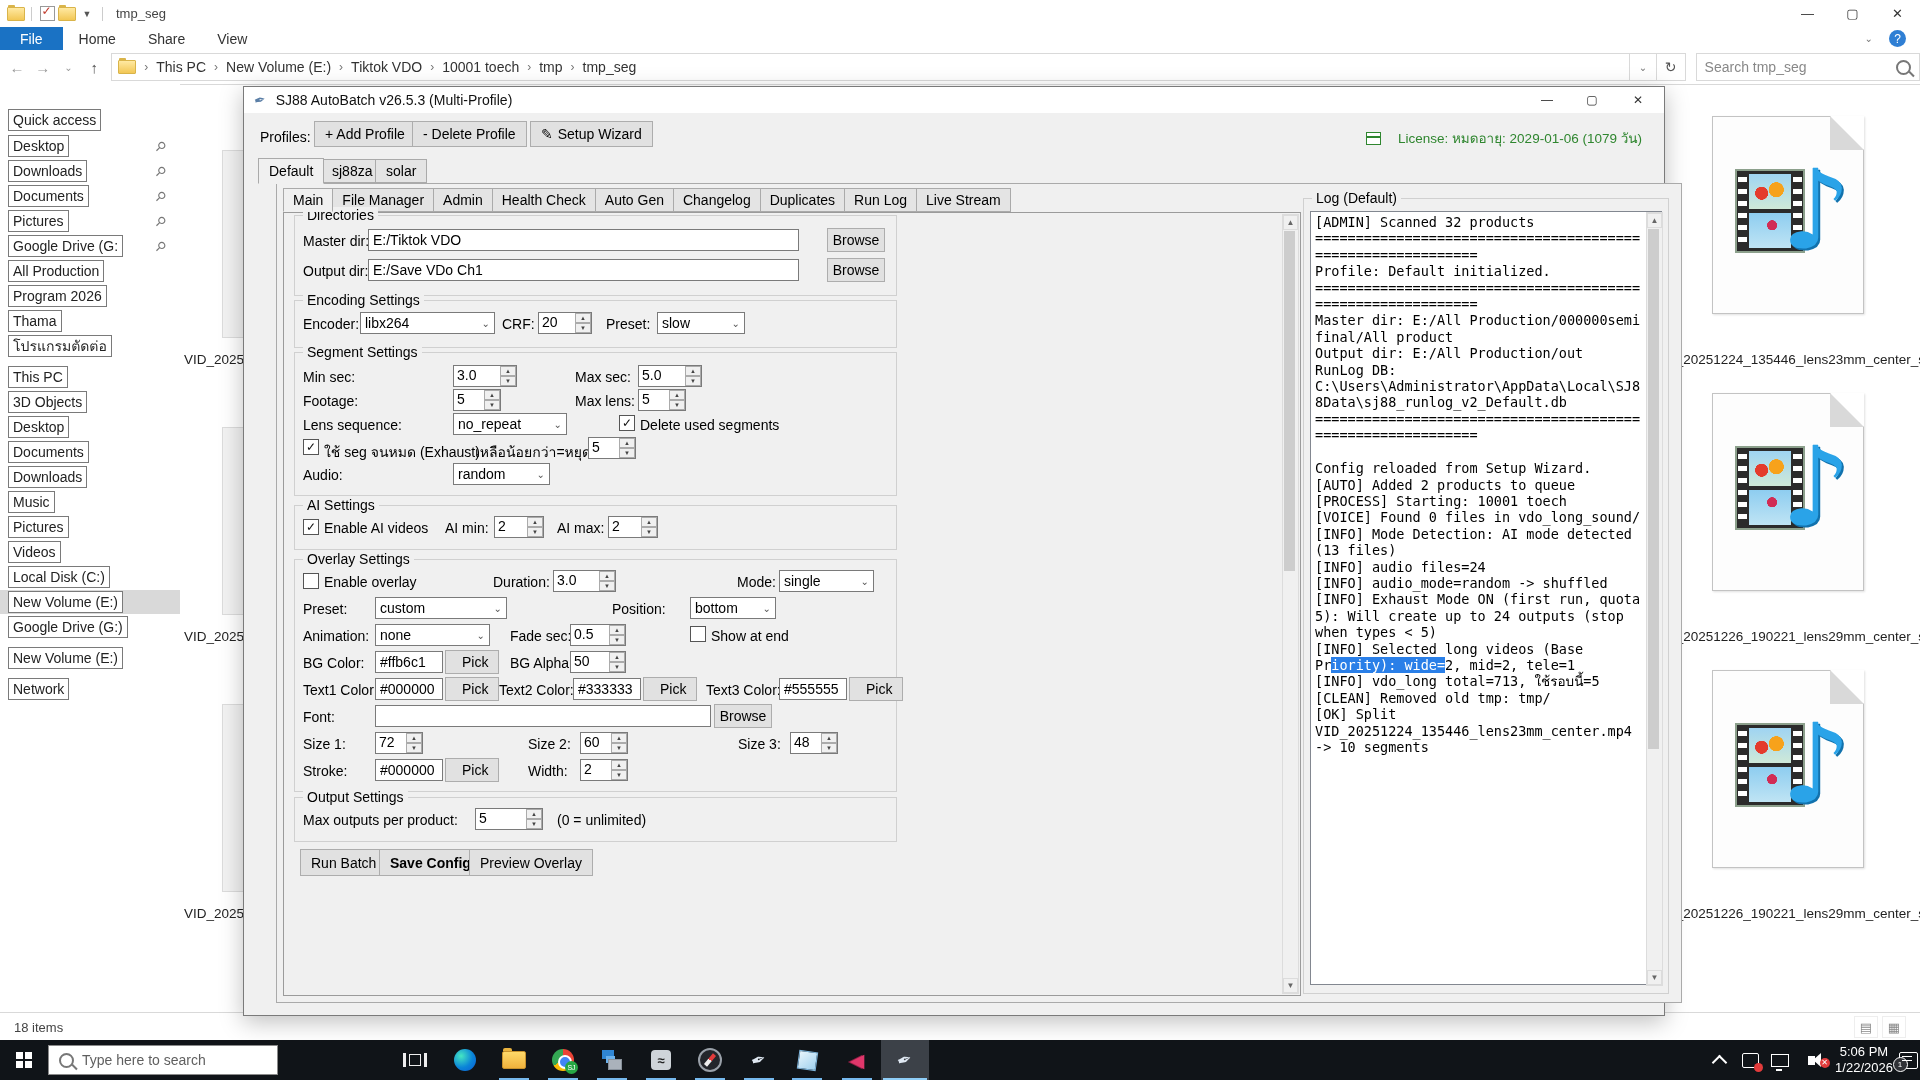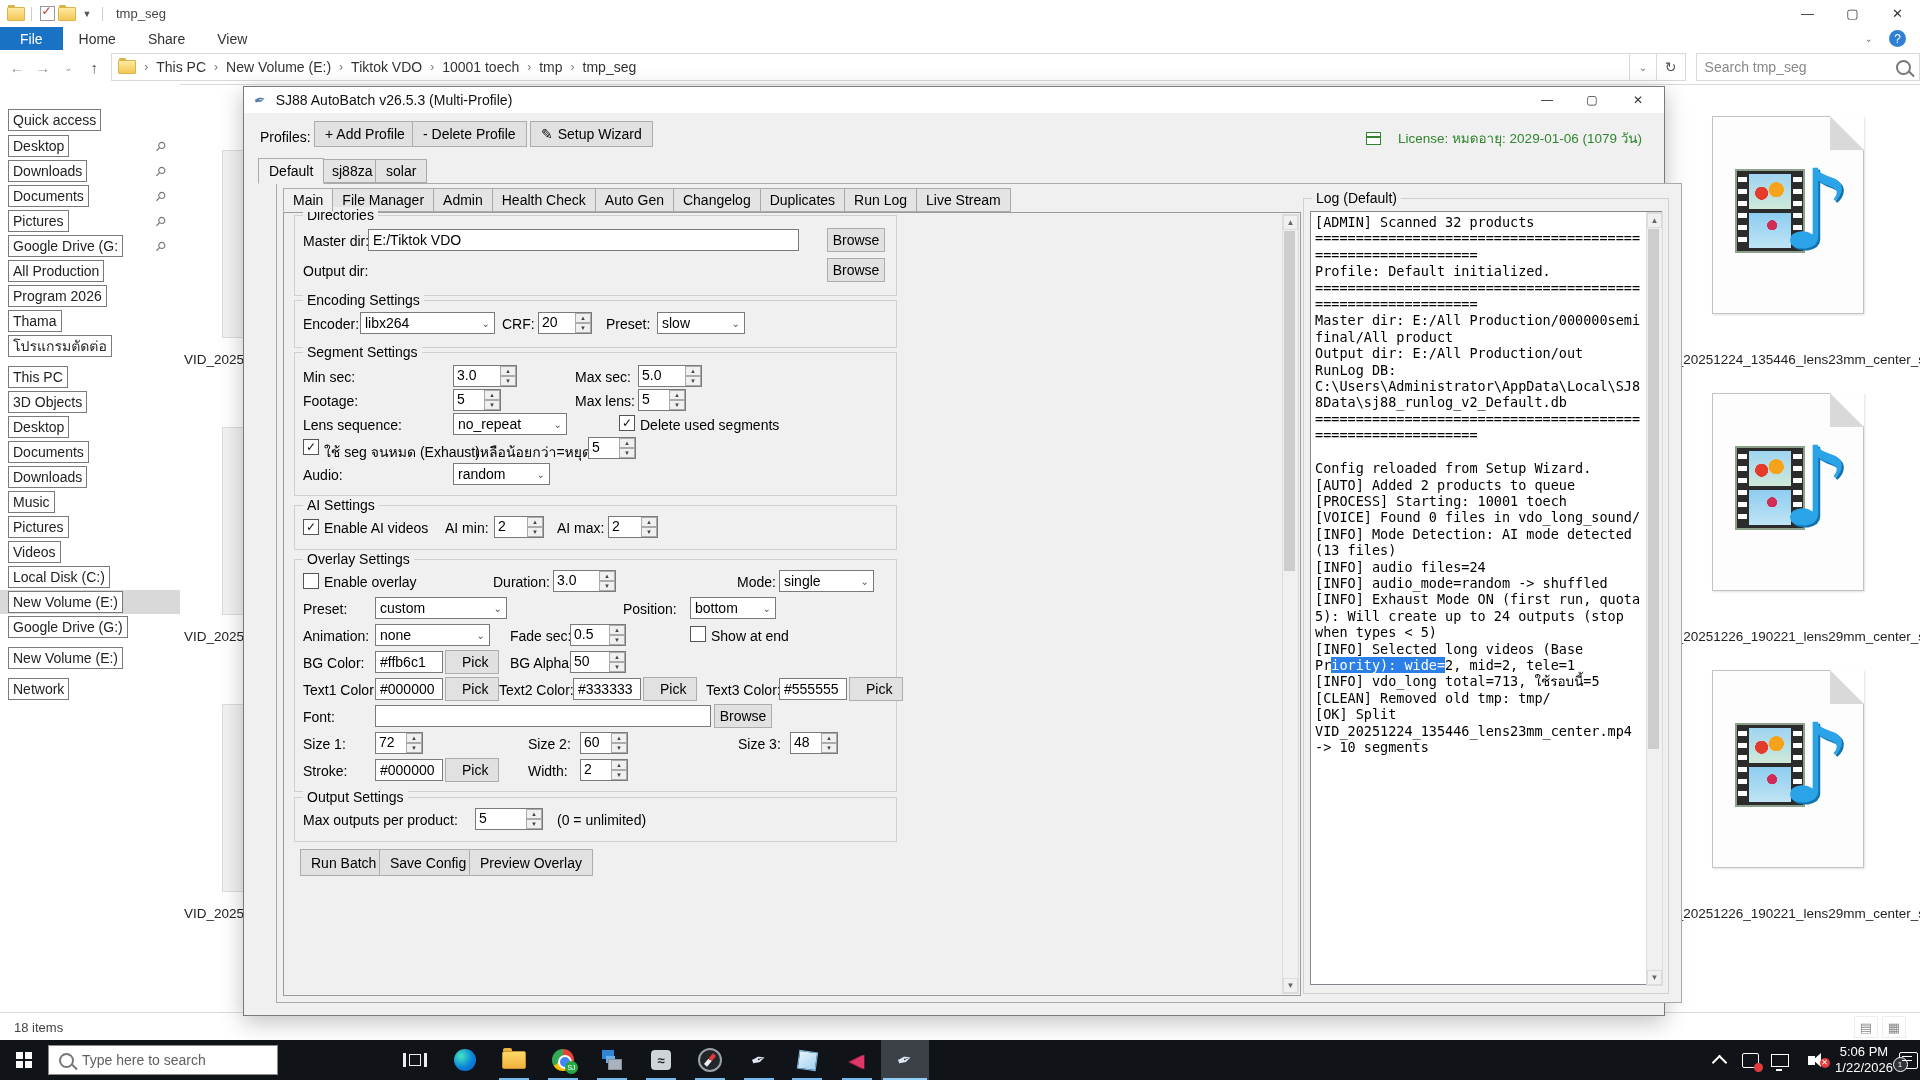--- a/index.html
+++ b/index.html
@@ -421,20 +421,21 @@
         <span class="ntab">Live Stream</span>
       </div>
       <div class="abs" id="nframe"></div>
 
       <div class="group" style="left:17px;top:31px;width:601px;height:79px;">
         <span class="gtitle">Directories</span>
         <span class="gl" style="left:8px;top:17px;">Master dir:</span>
         <span class="txt" style="left:73px;top:13px;width:421px;">E:/Tiktok VDO</span>
         <button class="btn small abs" style="left:532px;top:12px;width:58px;">Browse</button>
         <span class="gl" style="left:8px;top:47px;">Output dir:</span>
+        <span class="txt" style="left:73px;top:43px;width:421px;">E:/Save VDo Ch1</span>
         <button class="btn small abs" style="left:532px;top:42px;width:58px;">Browse</button>
       </div>
 
       <div class="group" style="left:17px;top:116px;width:601px;height:46px;">
         <span class="gtitle">Encoding Settings</span>
         <span class="gl" style="left:8px;top:15px;">Encoder:</span>
         <span class="combo" style="left:65px;top:11px;width:125px;">
             <span>libx264</span>
             <span class="ar">⌄</span>
           </span>
@@ -548,21 +549,21 @@
         <span class="gl" style="left:442px;top:14px;">Mode:</span>
         <span class="combo" style="left:484px;top:10px;width:85px;">
             <span>single</span>
             <span class="ar">⌄</span>
           </span>
         <span class="gl" style="left:8px;top:41px;">Preset:</span>
         <span class="combo" style="left:80px;top:37px;width:122px;">
             <span>custom</span>
             <span class="ar">⌄</span>
           </span>
-        <span class="gl" style="left:328px;top:41px;">Position:</span>
+        <span class="gl" style="left:317px;top:41px;">Position:</span>
         <span class="combo" style="left:395px;top:37px;width:76px;">
             <span>bottom</span>
             <span class="ar">⌄</span>
           </span>
         <span class="gl" style="left:8px;top:68px;">Animation:</span>
         <span class="combo" style="left:80px;top:64px;width:105px;">
             <span>none</span>
             <span class="ar">⌄</span>
           </span>
         <span class="gl" style="left:215px;top:68px;">Fade sec:</span>
@@ -642,21 +643,21 @@
             <span class="v">5</span>
             <span class="bt">
               <span class="sb">▲</span>
               <span class="sb">▼</span>
             </span>
           </span>
         <span class="gl" style="left:262px;top:14px;">(0 = unlimited)</span>
       </div>
 
       <button class="btn abs" style="left:23px;top:665px;height:27px;">Run Batch</button>
-      <button class="btn abs" style="left:102px;top:665px;height:27px;">Save Config</button>
+      <button class="btn abs" style="left:102px;top:665px;height:27px;font-weight:bold;">Save Config</button>
       <button class="btn abs" style="left:192px;top:665px;height:27px;">Preview Overlay</button>
 
       <div class="sbar" style="left:1005px;top:30px;width:15px;height:778px;">
         <span class="sbtn" style="top:0;">▲</span>
         <span class="sthumb" style="top:16px;height:340px;"></span>
         <span class="sbtn" style="bottom:0;">▼</span>
       </div>
 
       <div class="group" style="left:1026px;top:14px;width:364px;height:794px;">
         <span class="gtitle">Log (Default)</span>

